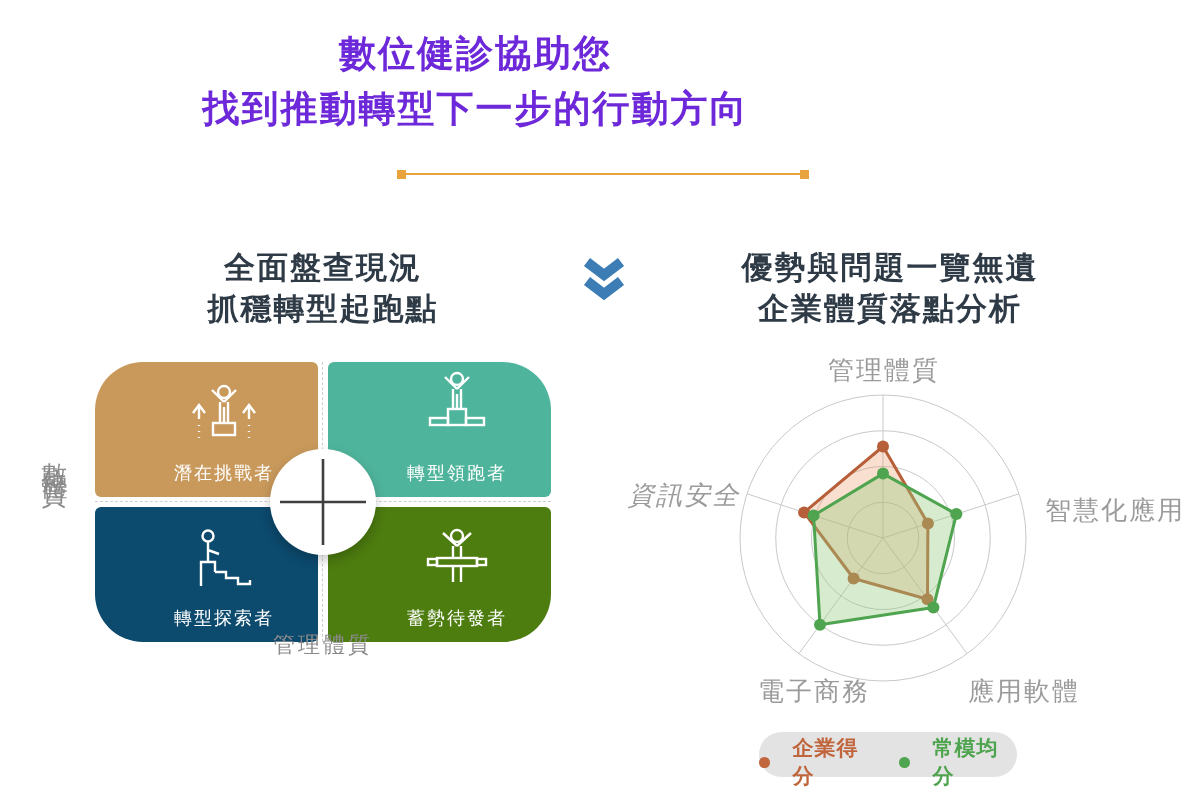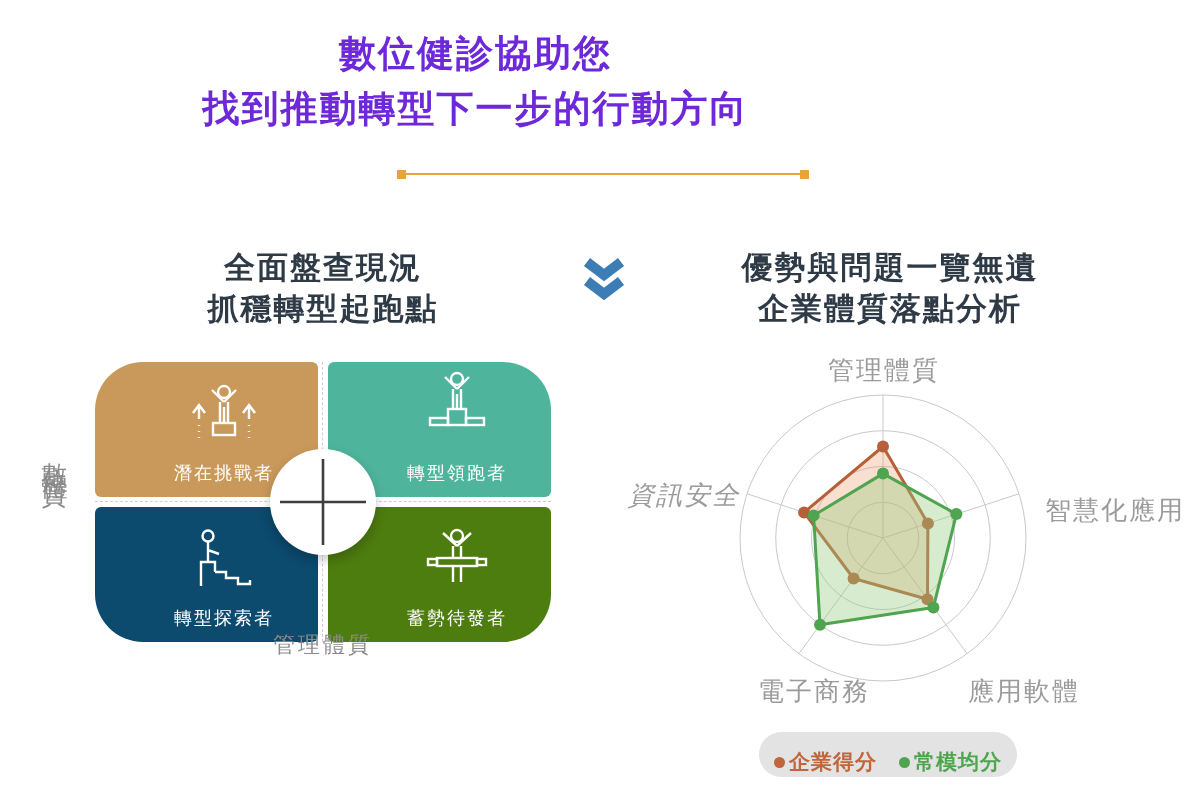--- a/index.html
+++ b/index.html
@@ -73,21 +73,21 @@
   .rl-right{top:478px;left:1045px;text-align:left;margin-top:15px;}
   .rl-left{top:478px;left:628px;text-align:left;font-style:italic;}
   .rl-bl{top:674px;left:670px;width:200px;text-align:right;}
   .rl-br{top:674px;left:924px;width:200px;text-align:center;}
 
   
   .legend{
     left:759px;top:732px;width:258px;height:45px;background:#E3E3E3;
     border-radius:23px;display:flex;align-items:center;justify-content:center;gap:22px;
   }
-  .legend-item{display:flex;align-items:center;gap:4px;margin-top:15px;}
+  .legend-item{display:flex;align-items:center;gap:23px;margin-top:15px;}
   .legend-dot{width:11px;height:11px;border-radius:50%;}
   .legend-label{font-size:21px;font-weight:700;letter-spacing:1px;}
 </style>
 </head>
 <body>
 
 <div class="abs main-title">
   <div>數位健診協助您</div>
   <div>找到推動轉型下一步的行動方向</div>
 </div>

